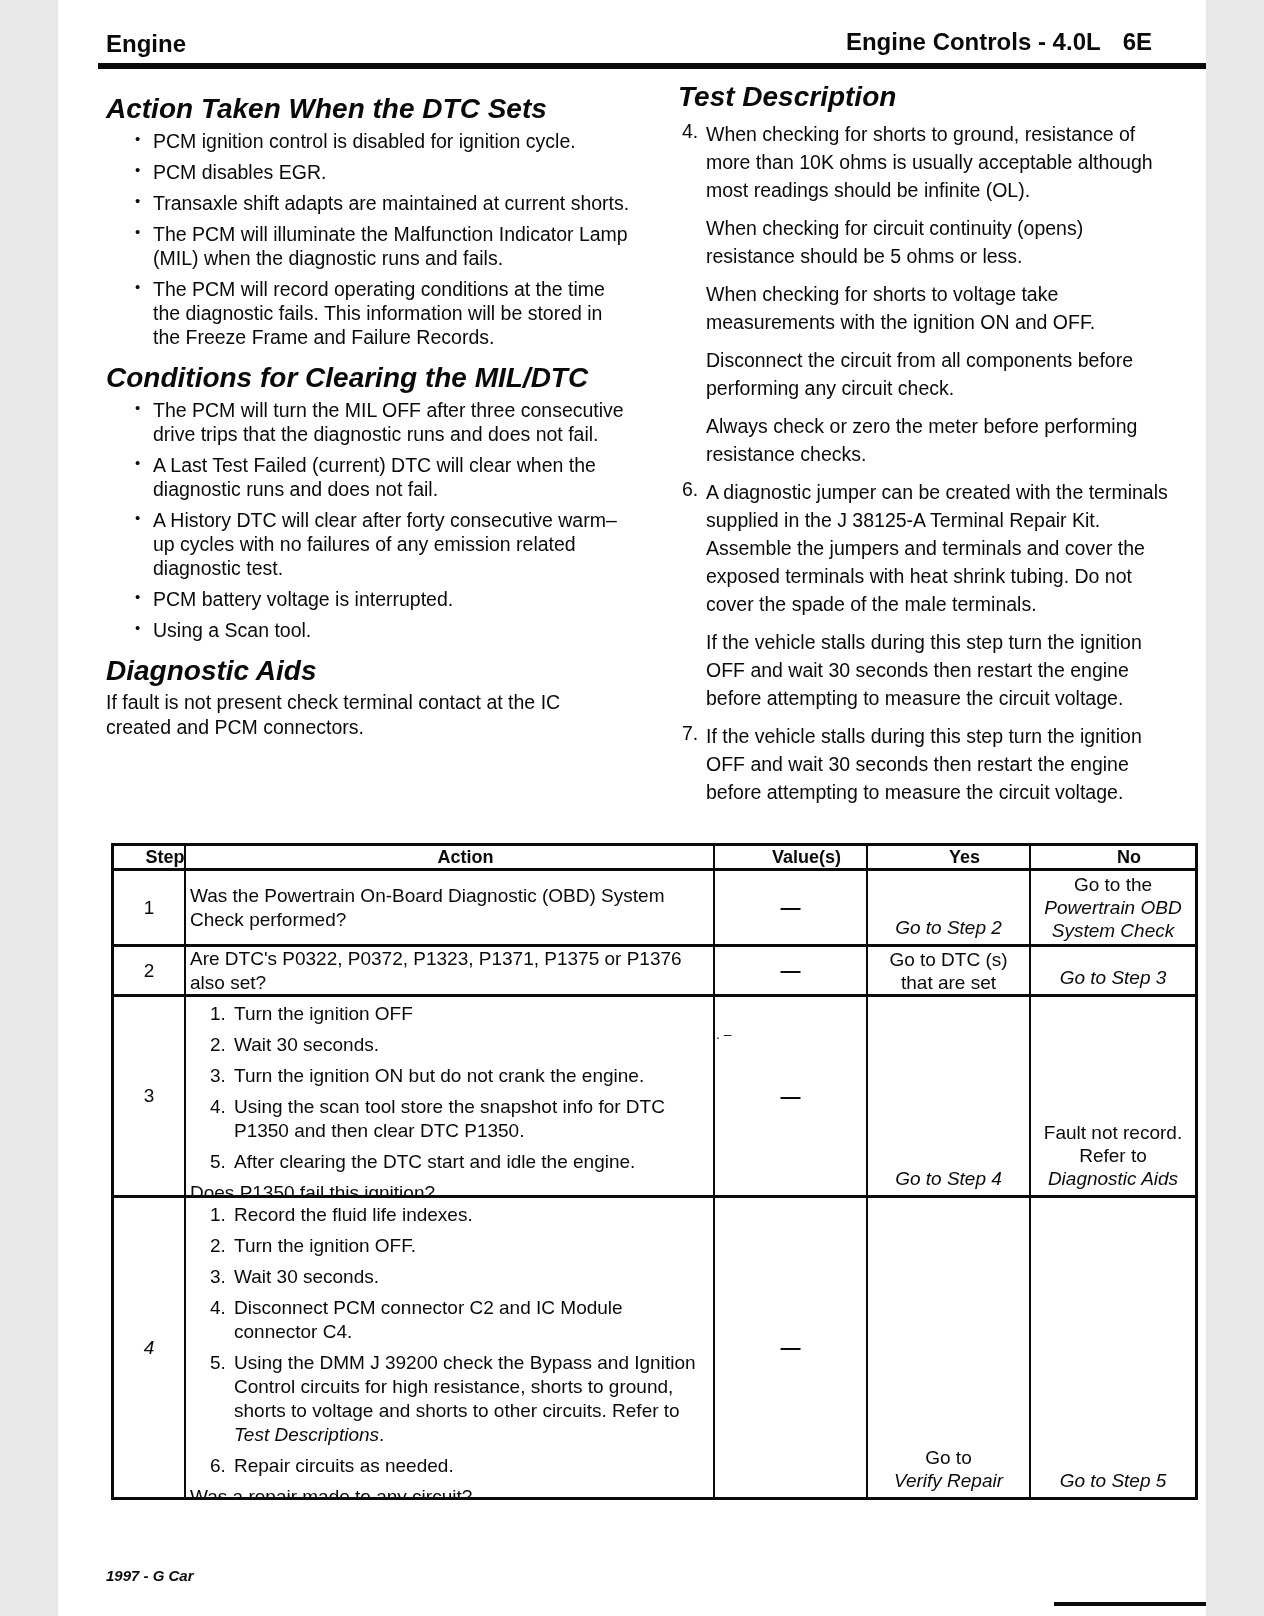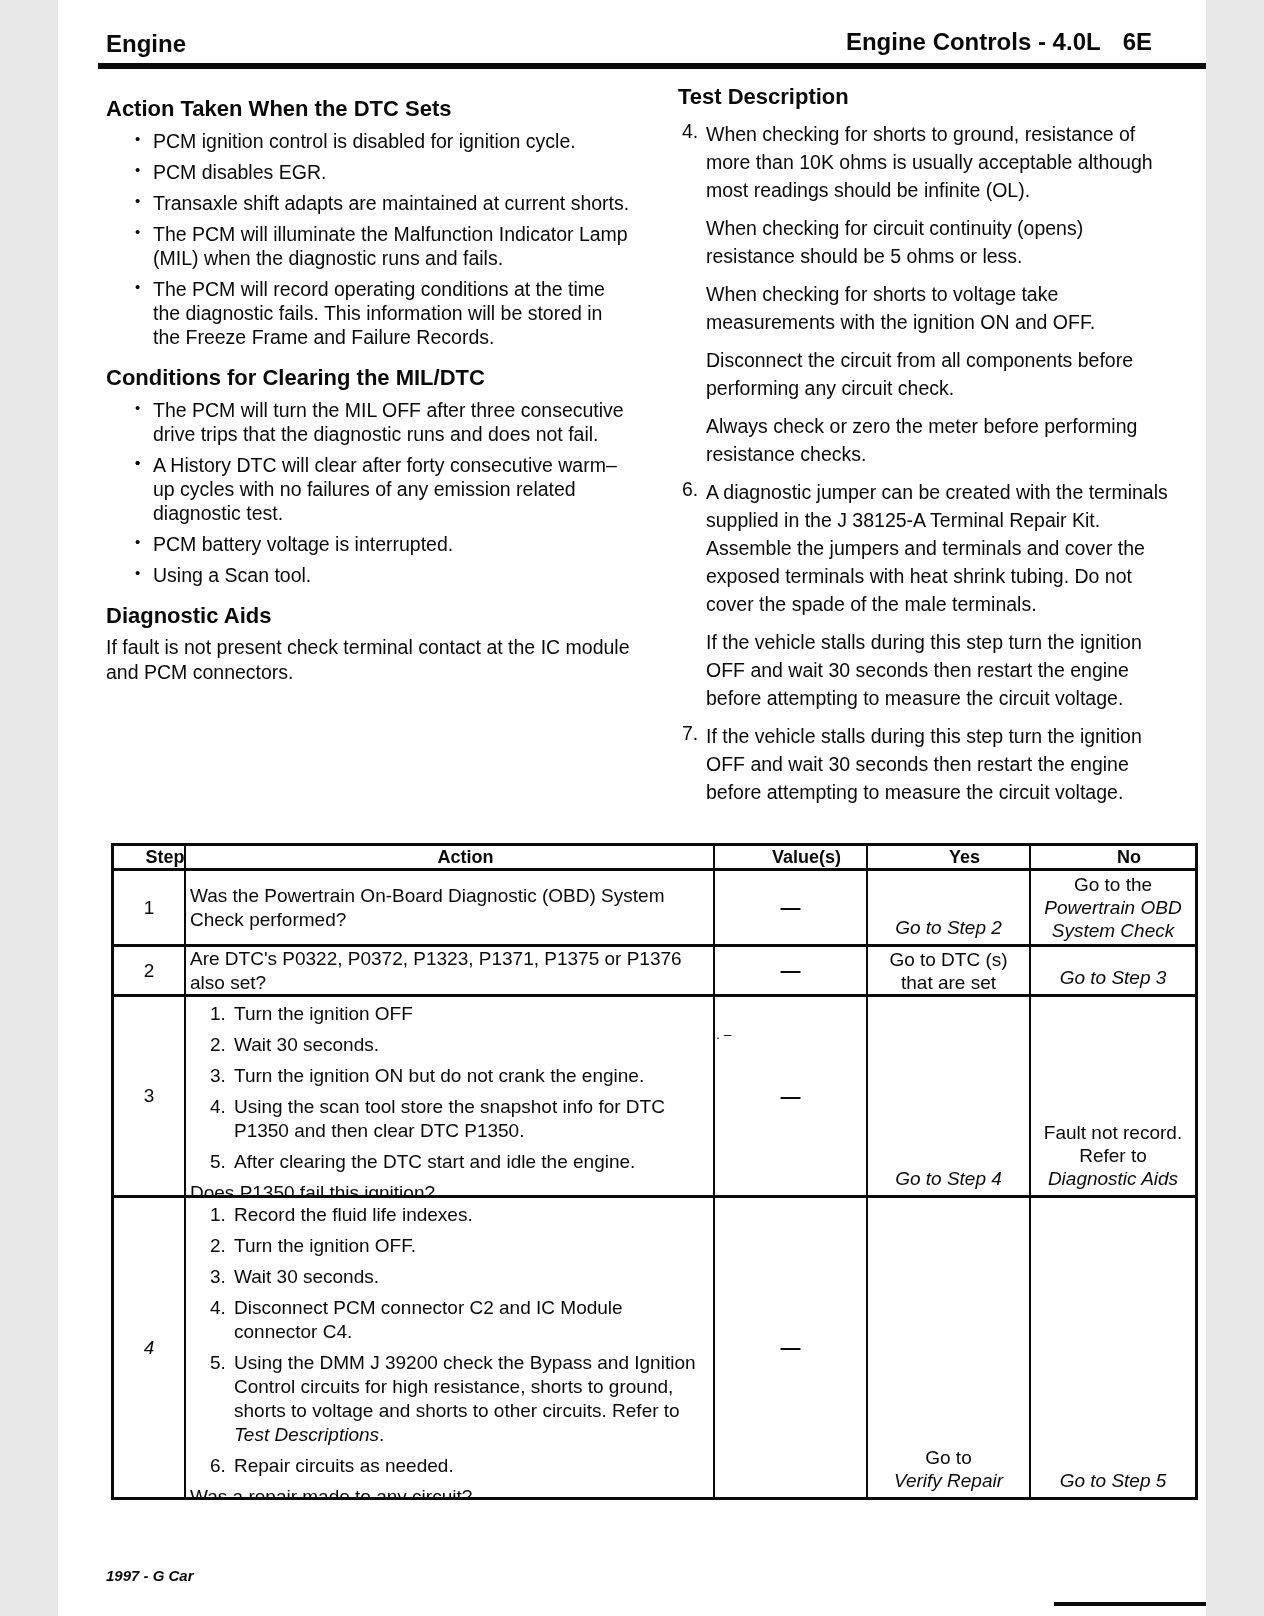--- a/index.html
+++ b/index.html
@@ -6,21 +6,21 @@
   .page{position:relative;width:1148px;height:1616px;background:#ffffff;color:#0a0a0a;
         font-family:"Liberation Sans",sans-serif;margin:0 auto;overflow:hidden;}
   
   .hdr-left{position:absolute;left:48px;top:30px;font-size:24px;font-weight:bold;}
   .hdr-right{position:absolute;right:54px;top:28px;font-size:24px;font-weight:bold;display:flex;gap:22px;}
   .hdr-rule{position:absolute;left:40px;top:63px;width:1170px;height:6px;background:#0a0a0a;}
   
   .cols{position:absolute;left:48px;top:80px;width:1166px;display:flex;align-items:flex-start;}
   .col-left{width:524px;}
   .col-right{width:492px;margin-left:48px;}
-  .sec-h{font-size:22px;font-weight:bold;margin:16px 0 6px 0;line-height:26px;}
+  .sec-h{font-size:28px;font-weight:bold;margin:16px 0 6px 0;line-height:26px;font-style:italic;}
   .sec{margin-top:16px;}
   .sec:first-child{margin-top:4px;}
   .bullet{position:relative;padding-left:47px;font-size:19.5px;line-height:24px;margin-top:7px;}
   .bullet .dot{position:absolute;left:29px;top:-2px;font-size:15px;}
   .plain-p{font-size:19.5px;line-height:25px;margin:4px 0 0 0;}
   .td-item{position:relative;padding-left:28px;margin-top:10px;font-size:19.5px;}
   .td-num{position:absolute;left:4px;top:0;}
   .td-item p{margin:0 0 10px 0;line-height:28px;}
   
   .tbl-title{position:absolute;left:53px;top:780px;width:1087px;text-align:center;
@@ -71,29 +71,29 @@
         <div class="bullet"><span class="dot">•</span><span>PCM ignition control is disabled for ignition cycle.</span></div>
         <div class="bullet"><span class="dot">•</span><span>PCM disables EGR.</span></div>
         <div class="bullet"><span class="dot">•</span><span>Transaxle shift adapts are maintained at current shorts.</span></div>
         <div class="bullet"><span class="dot">•</span><span>The PCM will illuminate the Malfunction Indicator Lamp (MIL) when the diagnostic runs and fails.</span></div>
         <div class="bullet"><span class="dot">•</span><span>The PCM will record operating conditions at the time the diagnostic fails. This information will be stored in the Freeze Frame and Failure Records.</span></div>
       </div>
 
       <div class="sec">
         <h2 class="sec-h">Conditions for Clearing the MIL/DTC</h2>
         <div class="bullet"><span class="dot">•</span><span>The PCM will turn the MIL OFF after three consecutive drive trips that the diagnostic runs and does not fail.</span></div>
-        <div class="bullet"><span class="dot">•</span></div>
+        <div class="bullet"><span class="dot">•</span><span>A Last Test Failed (current) DTC will clear when the diagnostic runs and does not fail.</span></div>
         <div class="bullet"><span class="dot">•</span><span>A History DTC will clear after forty consecutive warm–up cycles with no failures of any emission related diagnostic test.</span></div>
         <div class="bullet"><span class="dot">•</span><span>PCM battery voltage is interrupted.</span></div>
         <div class="bullet"><span class="dot">•</span><span>Using a Scan tool.</span></div>
       </div>
 
       <div class="sec">
         <h2 class="sec-h">Diagnostic Aids</h2>
-        <p class="plain-p">If fault is not present check terminal contact at the IC module and PCM connectors.</p>
+        <p class="plain-p">If fault is not present check terminal contact at the IC created and PCM connectors.</p>
       </div>
     </div>
 
     <div class="col-right">
       <h2 class="sec-h" style="margin-top:4px;">Test Description</h2>
 
       <div class="td-item">
         <span class="td-num">4.</span>
         <p>When checking for shorts to ground, resistance of more than 10K ohms is usually acceptable although most readings should be infinite (OL).</p>
         <p>When checking for circuit continuity (opens) resistance should be 5 ohms or less.</p>

